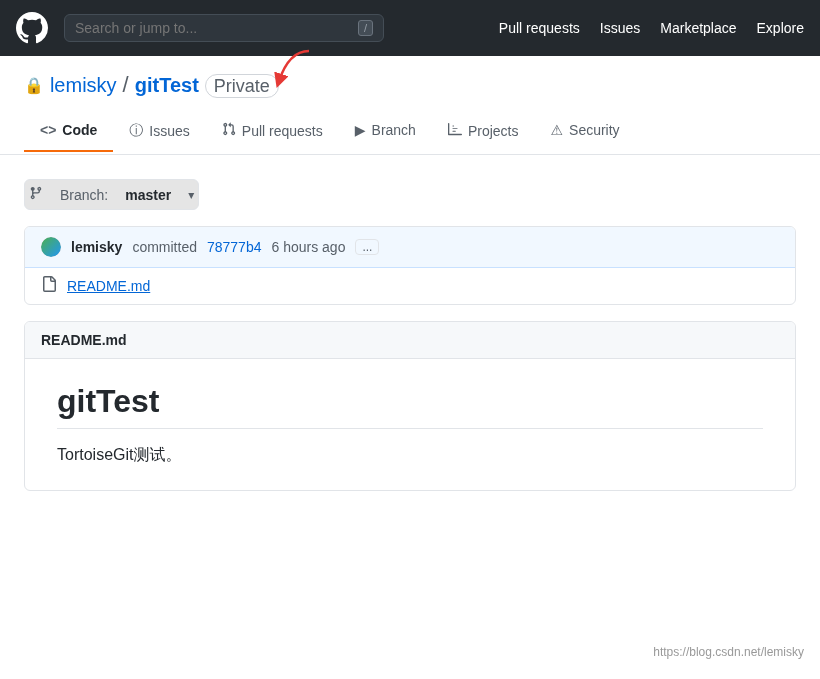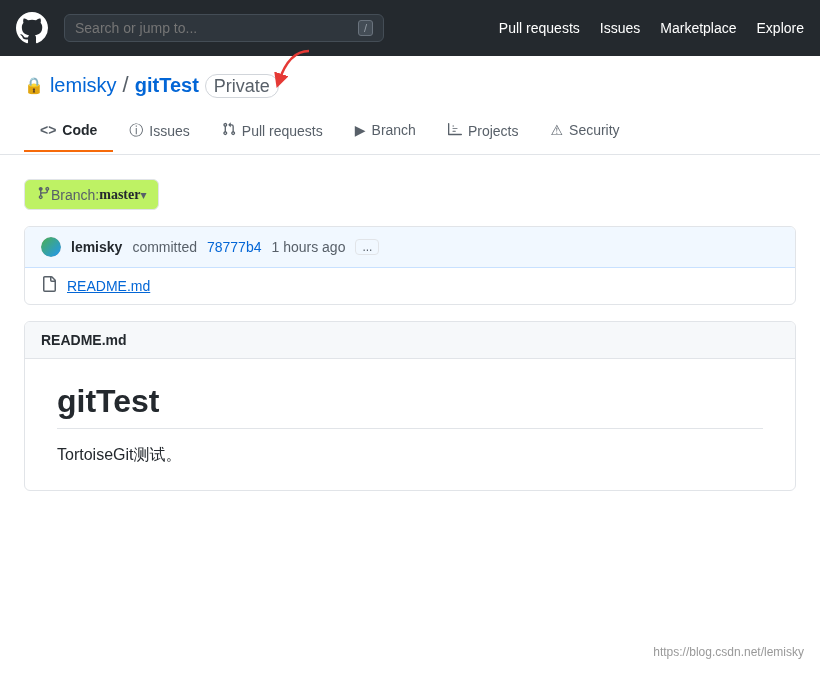--- a/index.html
+++ b/index.html
@@ -141,32 +141,32 @@
     
     .main-content {
       padding: 24px;
       max-width: 820px;
     }
 
     
     .branch-selector {
       display: inline-flex;
       align-items: center;
-      gap: 0;
+      gap: 17px;
       border: 1px solid #e1e4e8;
       border-radius: 6px;
-      padding: 6px 12px;
+      padding: 6px 4px;
       font-size: 14px;
       cursor: pointer;
-      background: #bef264;
+      background: #e5e5e5;
       margin-bottom: 16px;
     }
     .branch-selector .branch-icon { color: #586069; }
     .branch-label { color: #586069; }
-    .branch-name { font-weight: 600; color: #24292e; font-family: Liberation Serif, serif; }
+    .branch-name { font-weight: 600; color: #24292e; }
     .chevron { color: #586069; font-size: 12px; }
 
     
     .file-table {
       border: 1px solid #e1e4e8;
       border-radius: 6px;
       overflow: hidden;
       margin-bottom: 16px;
     }
     .commit-header {
@@ -359,21 +359,21 @@
   
   <div class="file-table">
 
     <div class="commit-header">
       <div class="commit-avatar">
         <div class="commit-avatar-img"></div>
       </div>
       <span class="commit-author">lemisky</span>
       <span class="commit-message">committed</span>
       <span class="commit-sha">78777b4</span>
-      <span class="commit-time">1 hours ago</span>
+      <span class="commit-time">6 hours ago</span>
       <span class="commit-more">...</span>
     </div>
 
     <div class="file-row">
       <span class="file-icon">
         <svg width="16" height="16" viewBox="0 0 16 16" fill="#586069">
           <path d="M2 1.75C2 .784 2.784 0 3.75 0h6.586c.464 0 .909.184 1.237.513l2.914 2.914c.329.328.513.773.513 1.237v9.586A1.75 1.75 0 0113.25 16h-9.5A1.75 1.75 0 012 14.25V1.75zm1.75-.25a.25.25 0 00-.25.25v12.5c0 .138.112.25.25.25h9.5a.25.25 0 00.25-.25V6h-2.75A1.75 1.75 0 019 4.25V1.5H3.75zm6.75.062V4.25c0 .138.112.25.25.25h2.688a.252.252 0 00-.011-.013l-2.914-2.914a.272.272 0 00-.013-.011z"></path>
         </svg>
       </span>
       <a href="#" class="file-name">README.md</a>

